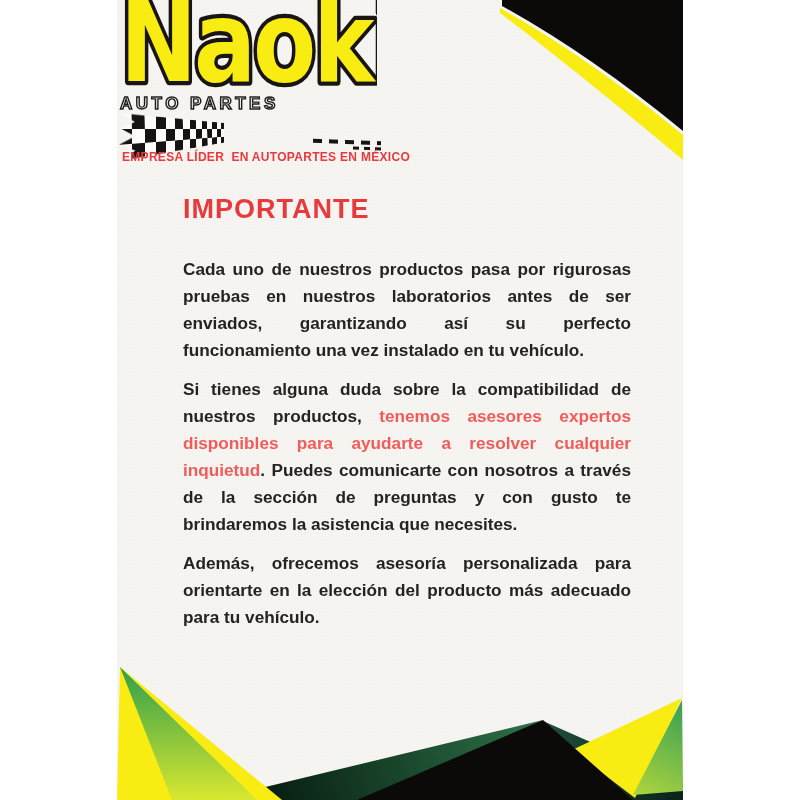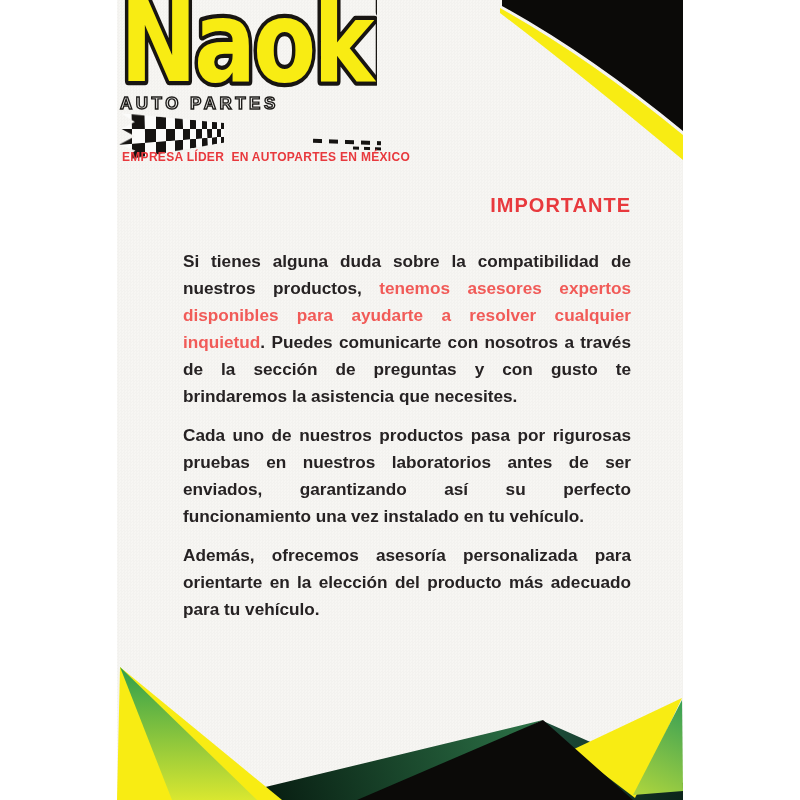--- a/index.html
+++ b/index.html
@@ -51,22 +51,22 @@
 
   .tagline {
     position:absolute; left:5px; top:150px;
     font-size:12px; font-weight:700; letter-spacing:0.3px;
     color:#e8393d; white-space:pre;
   }
 
   
   .content { position:absolute; left:66px; top:194px; width:448px; }
   .content h1 {
-    font-size:20px; font-weight:700; letter-spacing:1px;
-    color:#e8393d; margin:0 0 31px 0;text-align:right;
+    font-size:27px; font-weight:700; letter-spacing:1px;
+    color:#e8393d; margin:0 0 31px 0;
   }
   .content p {
     font-size:17.2px; line-height:27px; font-weight:700;
     color:#262223; text-align:justify; margin:0 0 12px 0;
     hyphens:none;
   }
   .content p.last { margin-bottom:4px; }
   .highlight { color:#f15b58; }
 </style>
 </head>
@@ -122,21 +122,21 @@
       <div class="flag-checks"></div>
       <div class="flag-tail"></div>
       <div class="flag-tail2"></div>
     </div>
 
     <div class="tagline">EMPRESA LÍDER  EN AUTOPARTES EN MÉXICO</div>
 
     <div class="content">
       <h1>IMPORTANTE</h1>
 
+      <p>Cada uno de nuestros productos pasa por rigurosas pruebas en nuestros laboratorios antes de ser enviados, garantizando así su perfecto funcionamiento una vez instalado en tu vehículo.</p>
+
       <p><span>Si tienes alguna duda sobre la compatibilidad de nuestros productos, </span><span class="highlight">tenemos asesores expertos disponibles para ayudarte a resolver cualquier inquietud</span><span>. Puedes comunicarte con nosotros a través de la sección de preguntas y con gusto te brindaremos la asistencia que necesites.</span></p>
-
-      <p>Cada uno de nuestros productos pasa por rigurosas pruebas en nuestros laboratorios antes de ser enviados, garantizando así su perfecto funcionamiento una vez instalado en tu vehículo.</p>
 
       <p class="last">Además, ofrecemos asesoría personalizada para orientarte en la elección del producto más adecuado para tu vehículo.</p>
     </div>
 
   </div>
 </div>
 
 </body></html>

